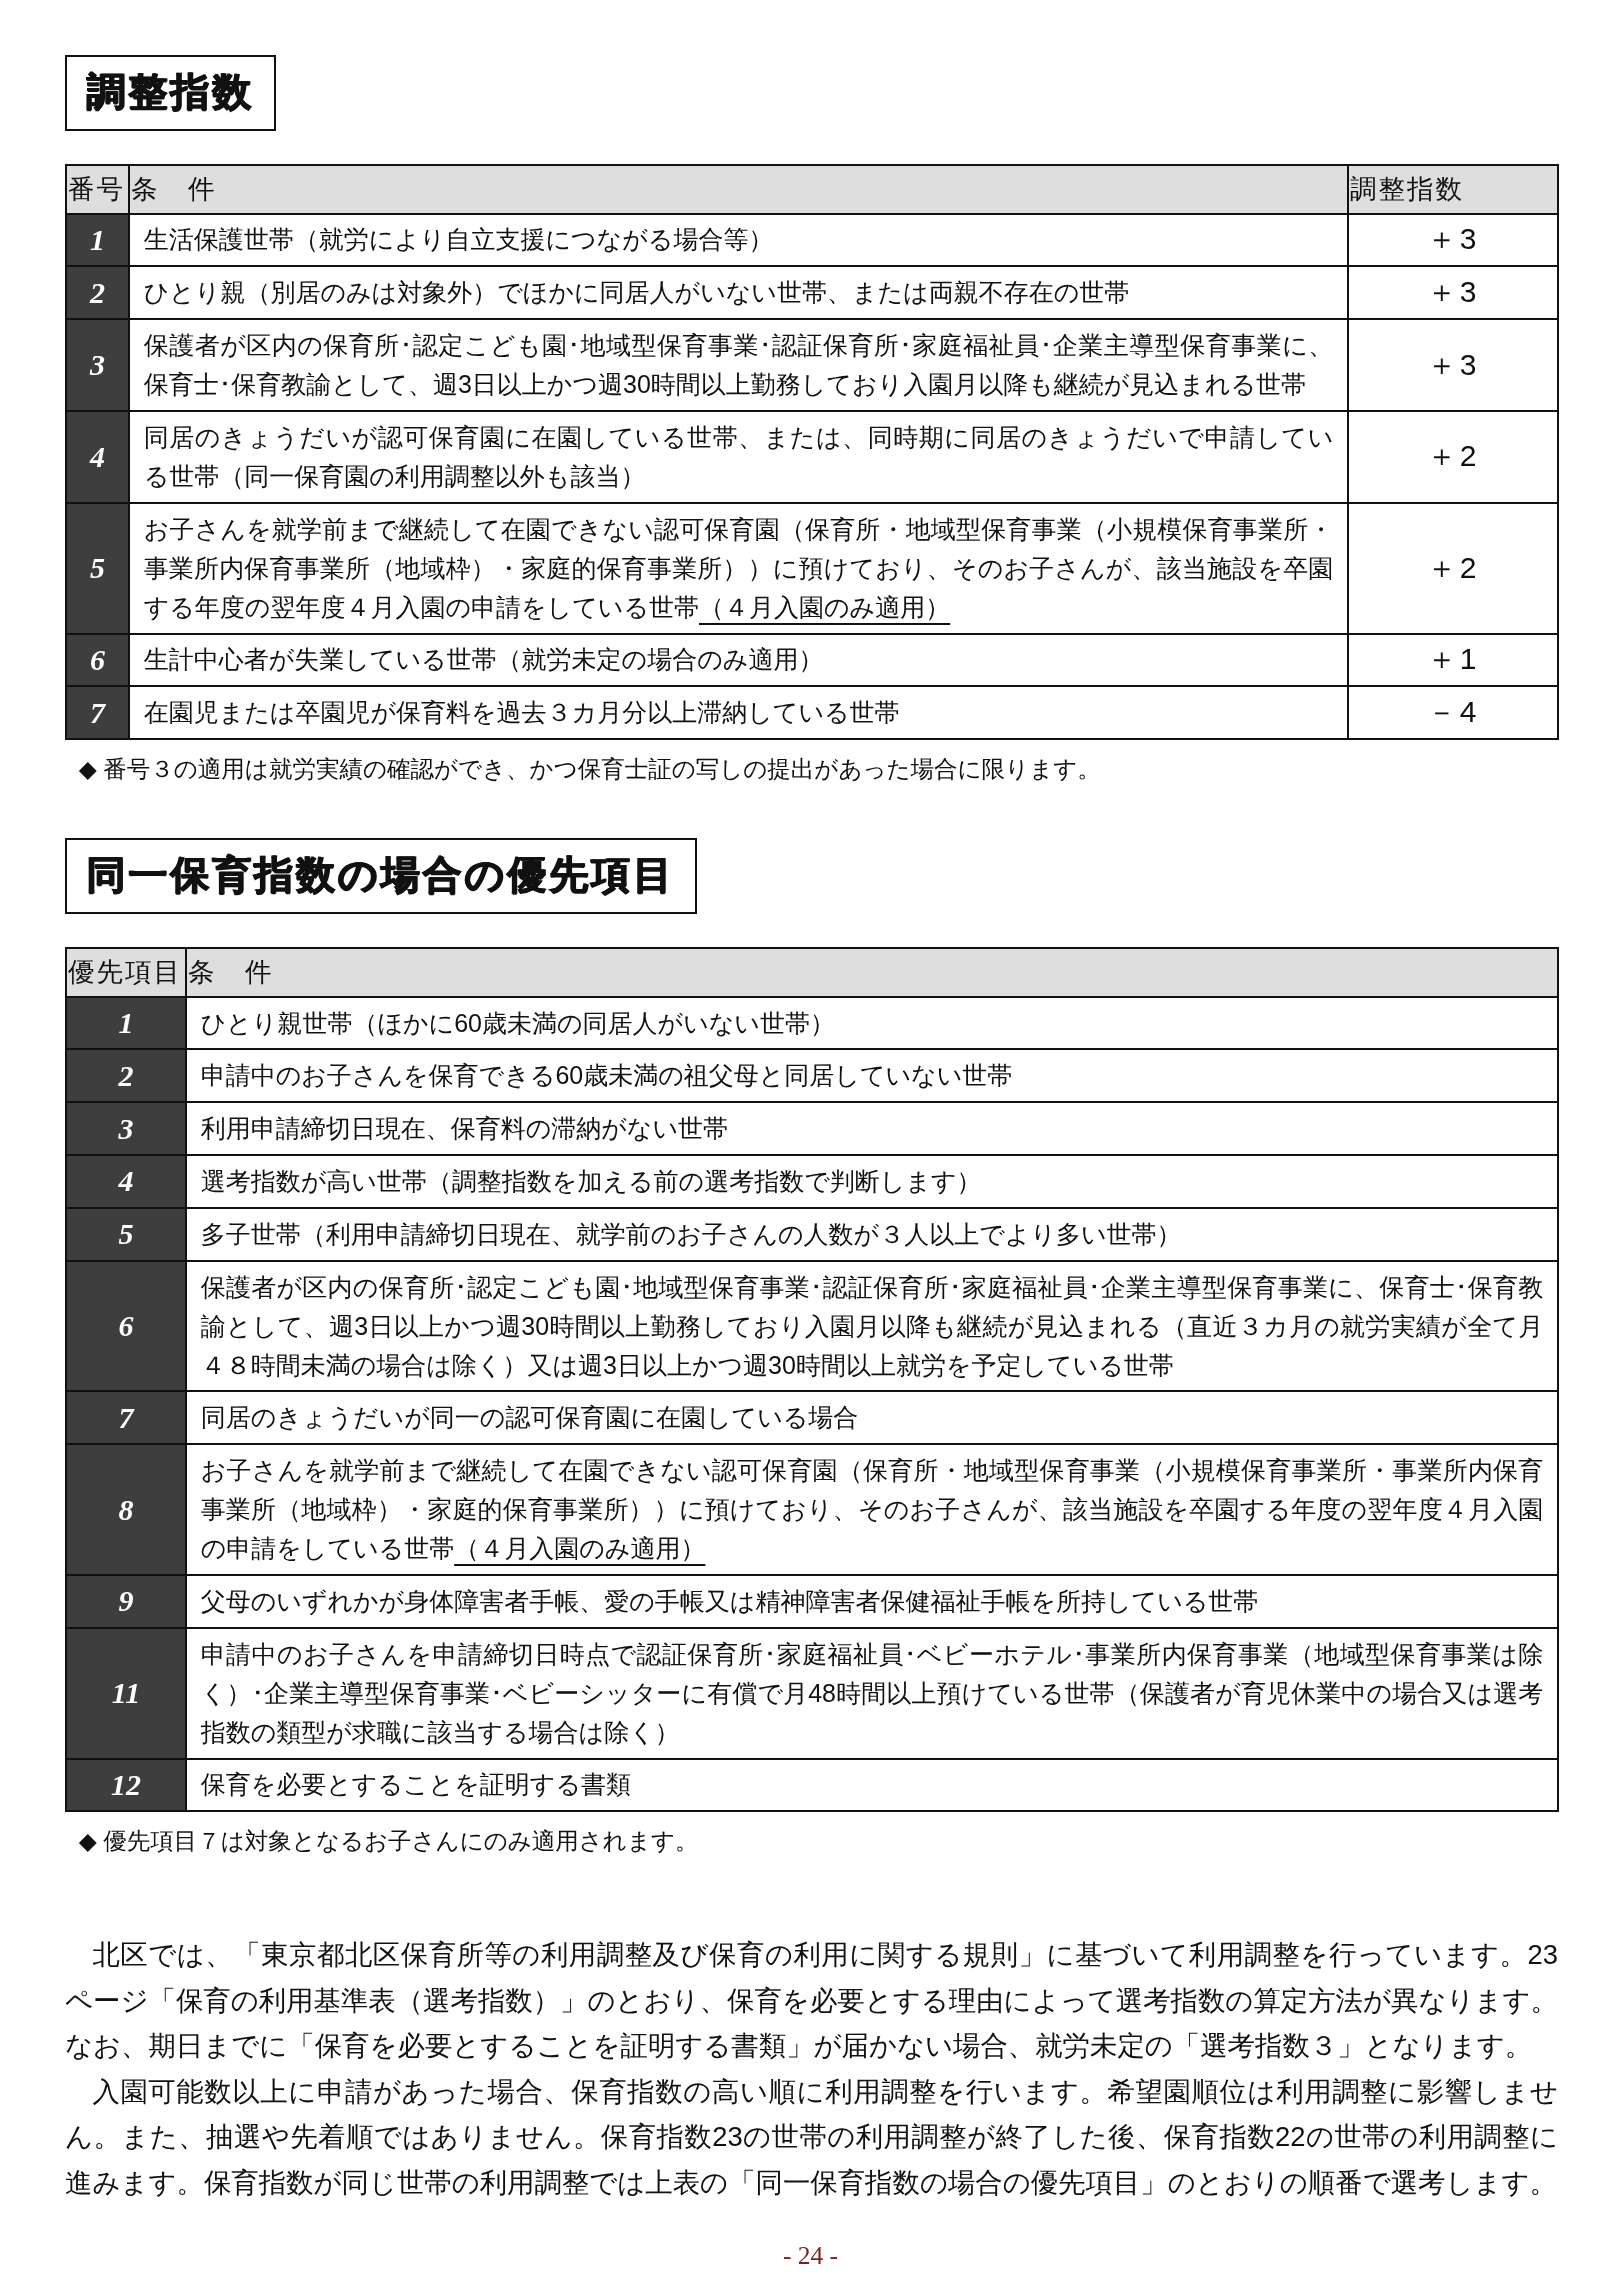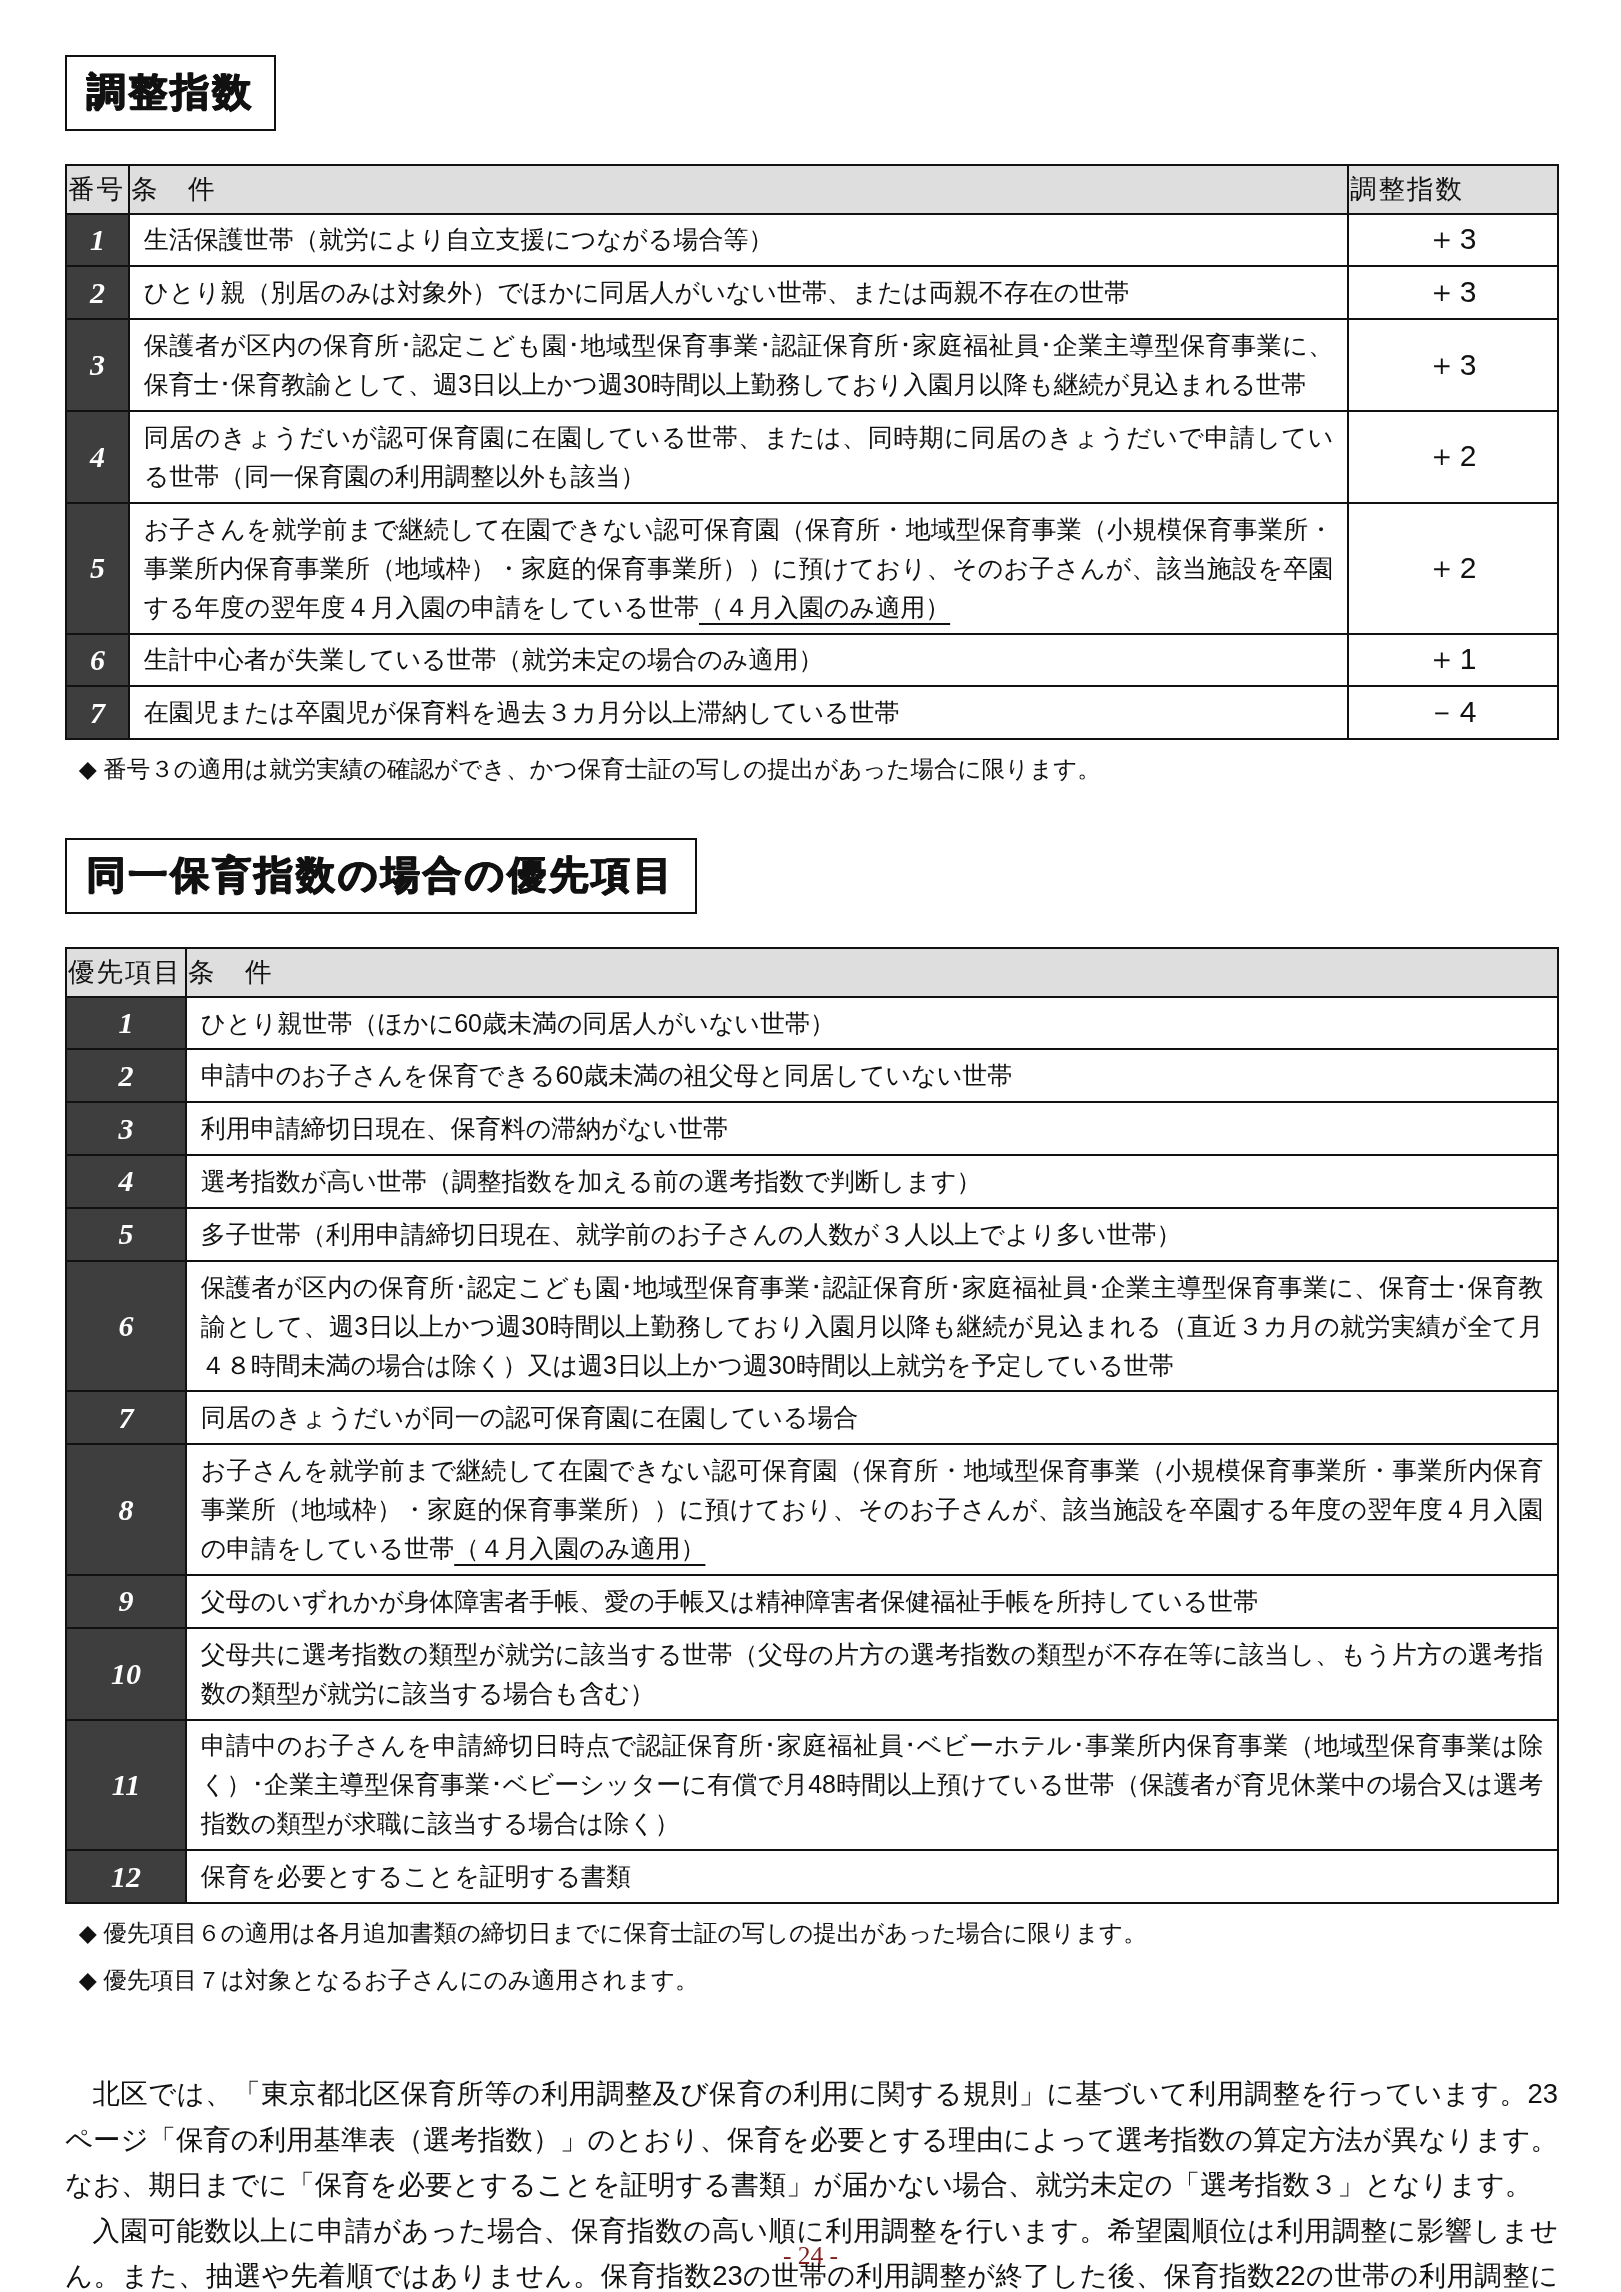--- a/index.html
+++ b/index.html
@@ -158,35 +158,30 @@
       </tr>
       <tr>
         <td class="no">8</td>
         <td class="cond"><span>お子さんを就学前まで継続して在園できない認可保育園（保育所・地域型保育事業（小規模保育事業所・事業所内保育事業所（地域枠）・家庭的保育事業所））に預けており、そのお子さんが、該当施設を卒園する年度の翌年度４月入園の申請をしている世帯</span><span class="ul">（４月入園のみ適用）</span></td>
       </tr>
       <tr>
         <td class="no">9</td>
         <td class="cond"><span>父母のいずれかが身体障害者手帳、愛の手帳又は精神障害者保健福祉手帳を所持している世帯</span></td>
       </tr>
       <tr>
-        <td class="no">10</td>
-        <td class="cond"><span>父母共に選考指数の類型が就労に該当する世帯（父母の片方の選考指数の類型が不存在等に該当し、もう片方の選考指数の類型が就労に該当する場合も含む）</span></td>
-      </tr>
-      <tr>
         <td class="no">11</td>
         <td class="cond"><span>申請中のお子さんを申請締切日時点で認証保育所･家庭福祉員･ベビーホテル･事業所内保育事業（地域型保育事業は除く）･企業主導型保育事業･ベビーシッターに有償で月48時間以上預けている世帯（保護者が育児休業中の場合又は選考指数の類型が求職に該当する場合は除く）</span></td>
       </tr>
       <tr>
         <td class="no">12</td>
         <td class="cond"><span>保育を必要とすることを証明する書類</span></td>
       </tr>
     </tbody>
   </table>
 
-  <div class="note">◆ 優先項目６の適用は各月追加書類の締切日までに保育士証の写しの提出があった場合に限ります。</div>
   <div class="note">◆ 優先項目７は対象となるお子さんにのみ適用されます。</div>
 
   <div class="body-text">
     <p>北区では、「東京都北区保育所等の利用調整及び保育の利用に関する規則」に基づいて利用調整を行っています。23ページ「保育の利用基準表（選考指数）」のとおり、保育を必要とする理由によって選考指数の算定方法が異なります。なお、期日までに「保育を必要とすることを証明する書類」が届かない場合、就労未定の「選考指数３」となります。</p>
     <p>入園可能数以上に申請があった場合、保育指数の高い順に利用調整を行います。希望園順位は利用調整に影響しません。また、抽選や先着順ではありません。保育指数23の世帯の利用調整が終了した後、保育指数22の世帯の利用調整に進みます。保育指数が同じ世帯の利用調整では上表の「同一保育指数の場合の優先項目」のとおりの順番で選考します。</p>
   </div>
 
 </div>
 
 <div class="footer">- 24 -</div>

